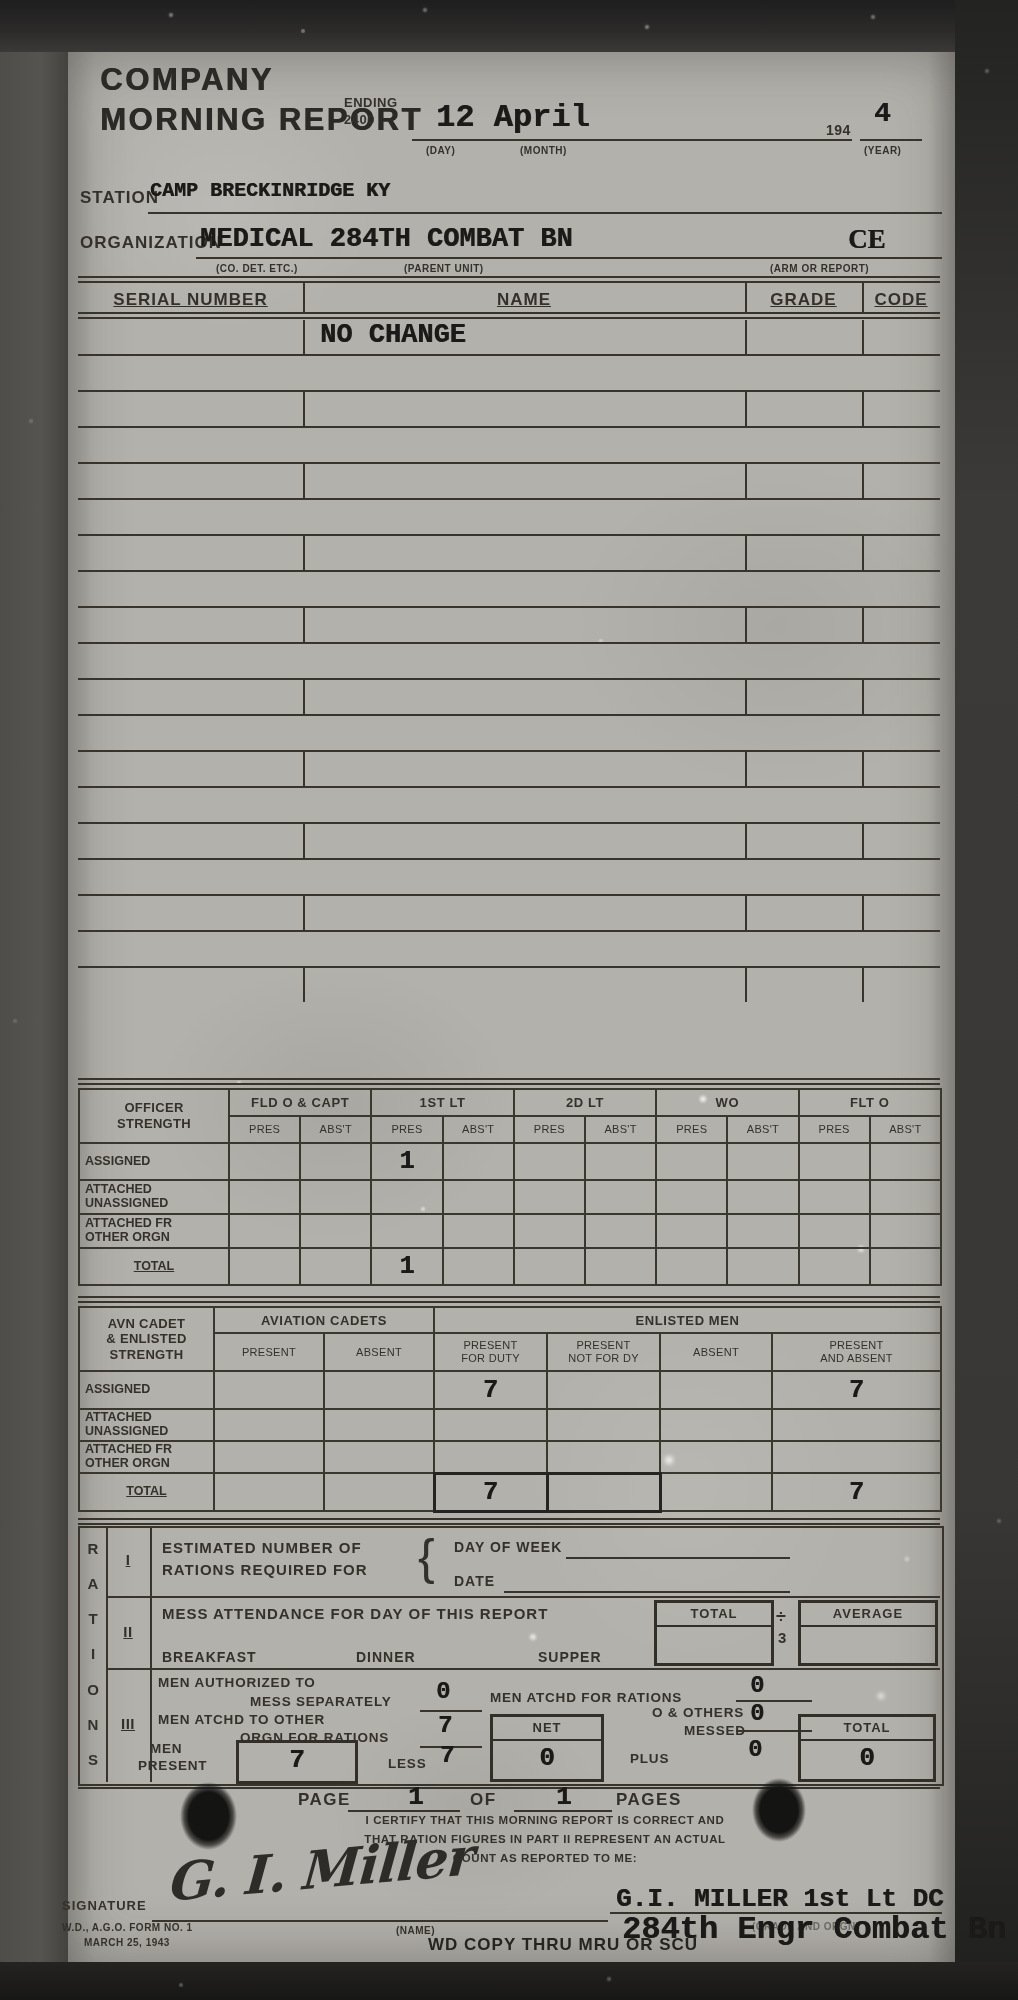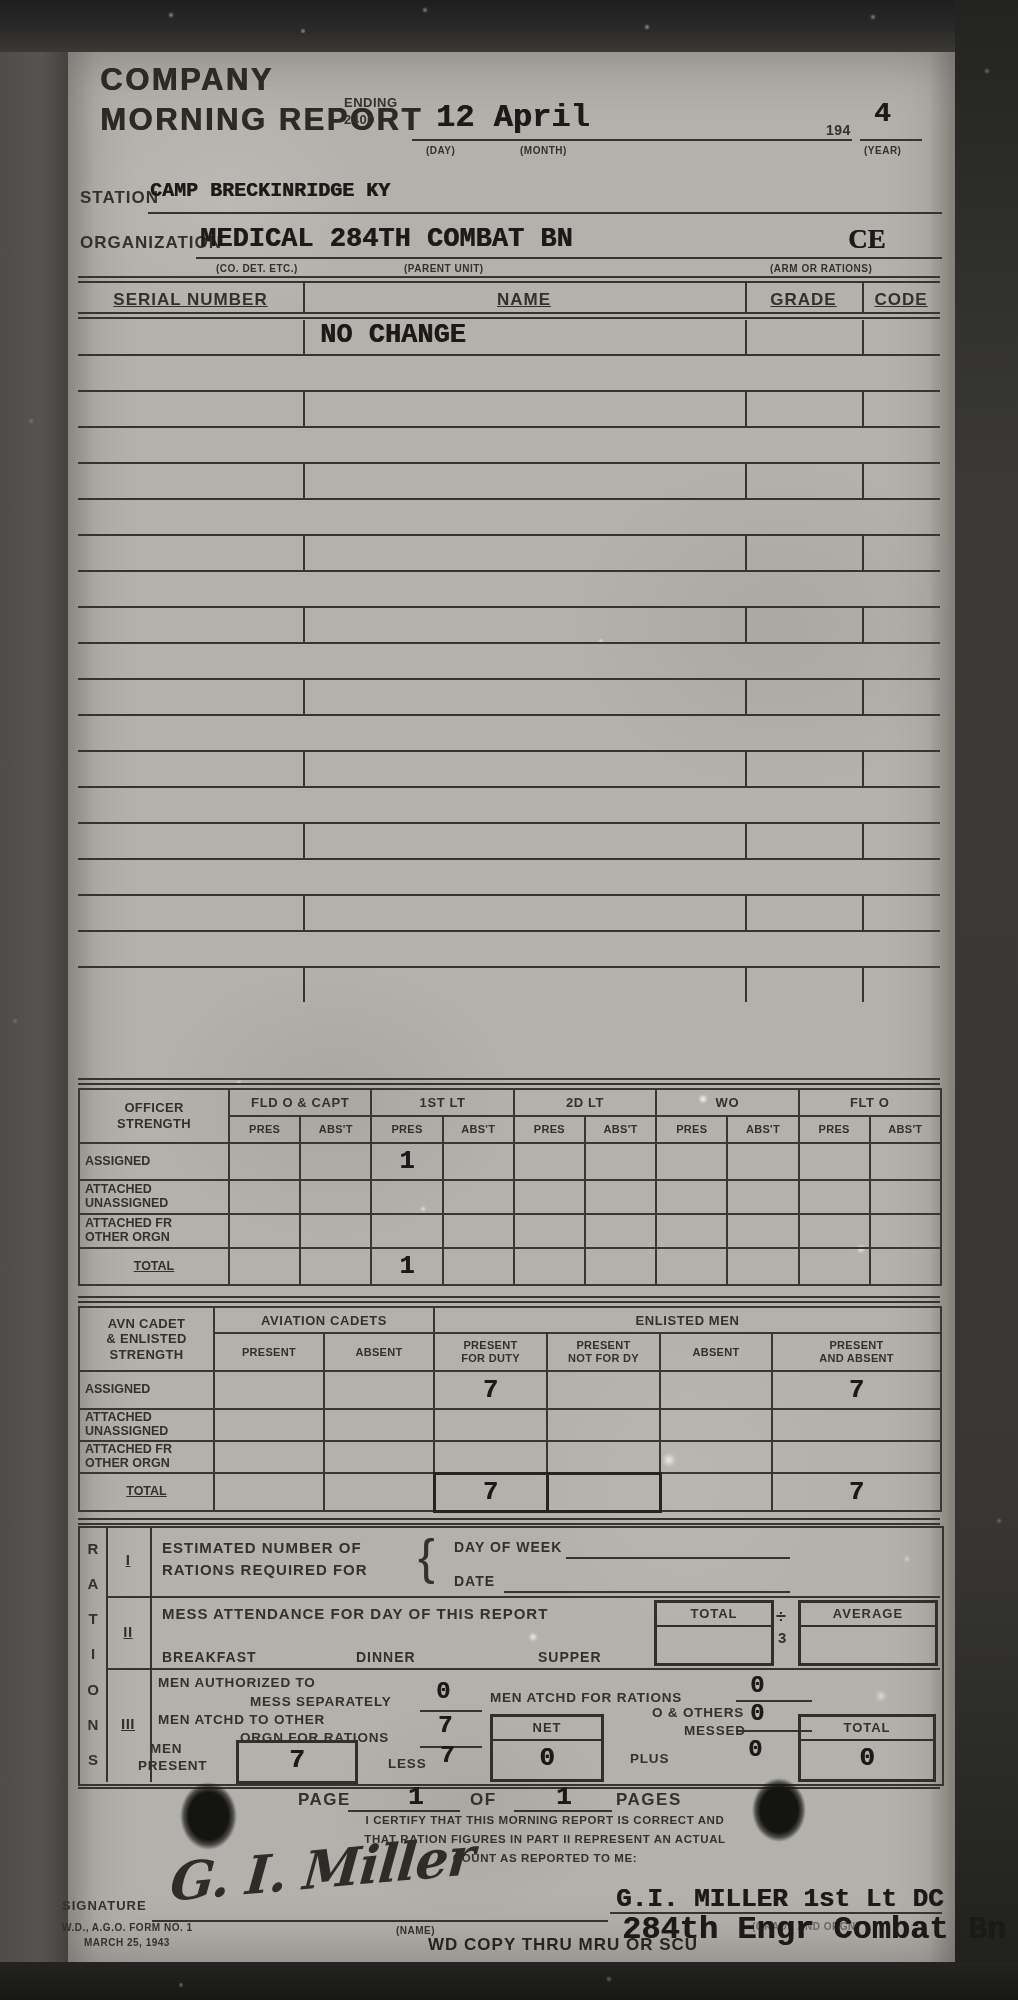--- a/index.html
+++ b/index.html
@@ -43,21 +43,21 @@
     background:repeating-linear-gradient(to bottom,transparent 0 34px,#38342c 34px 36px);}
   .rband{position:absolute;left:0;width:862px;height:34px;}
   .rband .vcell{position:absolute;top:0;height:34px;border-left:2px solid #38342c;}
   .rname{position:absolute;left:242px;top:2px;font-size:27px;}
   
   .stbl{border-collapse:collapse;table-layout:fixed;width:862px;}
   .stbl td{border:2px solid #3a372f;padding:0;vertical-align:middle;overflow:hidden;}
   .stbl .corner{font-size:13px;font-weight:bold;color:#34312b;text-align:center;
     white-space:pre-line;line-height:1.2;letter-spacing:.3px;}
   .stbl .grp{font-size:13px;font-weight:bold;color:#34312b;text-align:center;letter-spacing:.6px;}
-  .stbl .sub{font-size:11px;font-weight:bold;color:#34312b;text-align:center;
+  .stbl .sub{font-size:11px;font-weight:normal;color:#34312b;text-align:center;
     white-space:pre-line;line-height:1.15;letter-spacing:.3px;}
   .stbl .rowlab{font-size:12.5px;font-weight:bold;color:#34312b;text-align:left;
     padding-left:5px;white-space:pre-line;line-height:1.1;}
   .stbl .rowlab.cen{text-align:center;padding-left:0;}
   .stbl .val{font-family:"Liberation Mono","DejaVu Sans Mono",monospace;font-size:25px;
     font-weight:bold;color:#1c1a18;text-align:center;text-shadow:.6px .3px .5px rgba(25,22,20,.85);}
   .stbl .heavy{border:3px solid #262420;}
   
   .fbox{position:absolute;border:3px solid #322f28;}
   .fbox .bh{border-bottom:2px solid #322f28;text-align:center;
@@ -107,21 +107,21 @@
   <div class="abs pr" style="left:80px;top:189px;font-size:17px;letter-spacing:1px;">STATION</div>
   <div class="abs tw" style="left:150px;top:181px;font-size:20px;">CAMP BRECKINRIDGE KY</div>
   <div class="abs hr" style="left:148px;top:212px;width:794px;"></div>
 
   <div class="abs pr" style="left:80px;top:234px;font-size:17px;letter-spacing:1px;">ORGANIZATION</div>
   <div class="abs tw" style="left:200px;top:226px;font-size:27px;">MEDICAL 284TH COMBAT BN</div>
   <div class="abs tw" style="left:848px;top:226px;font-size:27px;font-family:Liberation Serif, serif;">CE</div>
   <div class="abs hr" style="left:196px;top:257px;width:746px;"></div>
   <div class="abs pr sm10" style="left:216px;top:264px;">(CO. DET. ETC.)</div>
   <div class="abs pr sm10" style="left:404px;top:264px;">(PARENT UNIT)</div>
-  <div class="abs pr sm10" style="left:770px;top:264px;">(ARM OR RATIONS)</div>
+  <div class="abs pr sm10" style="left:770px;top:264px;">(ARM OR REPORT)</div>
 
   <div class="abs dl" style="left:78px;top:276px;width:862px;"></div>
   <div class="abs pr cen" style="left:78px;top:291px;width:225px;font-size:17px;letter-spacing:1px;">SERIAL NUMBER</div>
   <div class="abs pr cen" style="left:303px;top:291px;width:442px;font-size:17px;letter-spacing:1px;">NAME</div>
   <div class="abs pr cen" style="left:745px;top:291px;width:117px;font-size:17px;letter-spacing:1px;">GRADE</div>
   <div class="abs pr cen" style="left:862px;top:291px;width:78px;font-size:17px;letter-spacing:1px;">CODE</div>
   <div class="abs vl" style="left:303px;top:281px;height:31px;"></div>
   <div class="abs vl" style="left:745px;top:281px;height:31px;"></div>
   <div class="abs vl" style="left:862px;top:281px;height:31px;"></div>
   <div class="abs dl" style="left:78px;top:312px;width:862px;"></div>

